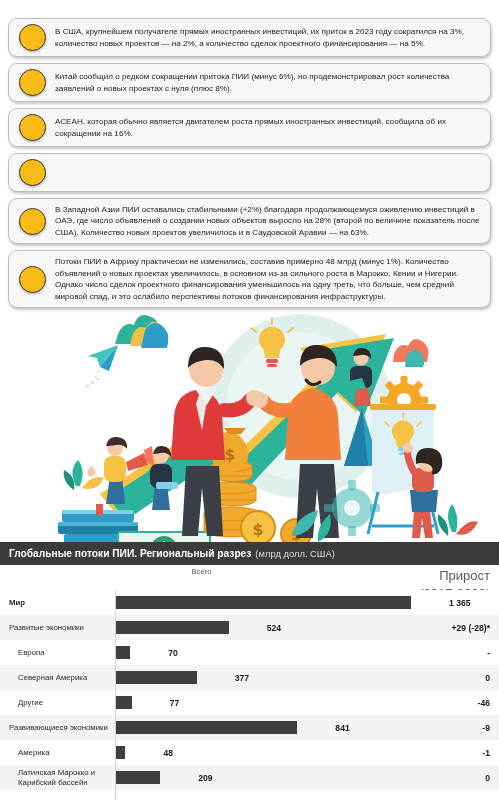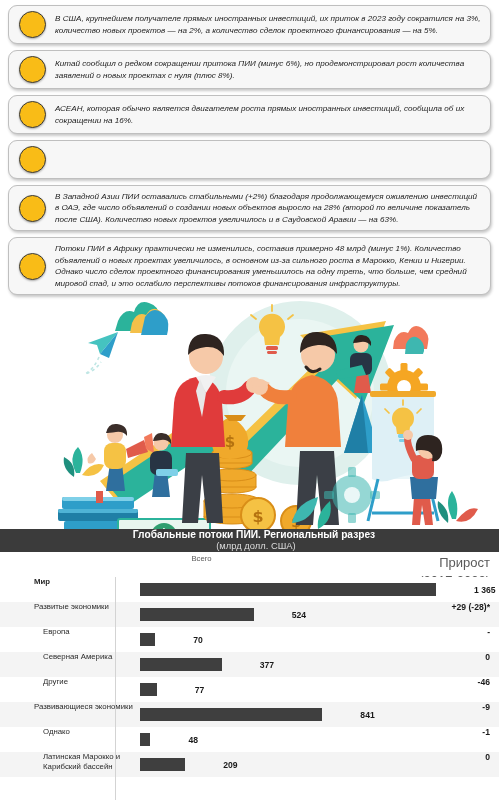--- a/index.html
+++ b/index.html
@@ -16,21 +16,21 @@
   .top-header{
     height:22px;background:#3b3b3b;display:flex;align-items:center;
     padding:0 0 0 9px;box-sizing:border-box;
   }
   .top-header .ttl{
     color:#ffffff;font-size:10.4px;font-weight:bold;letter-spacing:.1px;
     white-space:nowrap;
   }
 
   
-  .cards{padding:5px 8px 0 8px;box-sizing:border-box;font-style:italic;}
+  .cards{padding:18px 8px 0 8px;box-sizing:border-box;}
   .card{
     position:relative;display:flex;align-items:center;
     background:#f7f7f7;border:1px solid #bfbfbf;border-radius:9px;
     box-shadow:1px 2px 3px rgba(0,0,0,.22);
     margin-bottom:6px;padding:5px 9px 5px 6px;box-sizing:border-box;
     min-height:30px;
   }
   .bullet{
     flex:0 0 auto;width:25px;height:25px;border-radius:50%;
     background:#f9bc17;border:1.3px solid #3a3a3a;
@@ -42,21 +42,21 @@
     letter-spacing:.01px;
   }
 
   
   .illus{position:relative;width:499px;height:228px;overflow:hidden;background:#fff;}
   .illus svg{position:absolute;left:0;top:0;}
 
   
   .chart-header{
     height:23px;background:#3b3b3b;display:flex;align-items:center;
-    padding-left:9px;box-sizing:border-box;flex-direction:column;
+    padding-left:9px;box-sizing:border-box;
   }
   .chart-header .c-main{color:#fff;font-size:10.2px;font-weight:bold;}
   .chart-header .c-sub{color:#dcdcdc;font-size:9.4px;font-weight:normal;margin-left:4px;}
 
   .col-heads{
     position:relative;height:25px;
   }
   .col-heads .h-total{
     position:absolute;left:0;right:0;top:2px;text-align:center;
     font-size:7.7px;color:#5a5a5a;
@@ -66,23 +66,22 @@
     position:absolute;right:9px;top:2px;text-align:right;
     font-size:13px;color:#5a5a5a;line-height:1.35;
   }
 
   .rows{position:relative;}
   .axis-line{
     position:absolute;left:114.5px;top:0;bottom:0;width:1px;
     background:#d3d3d3;z-index:3;
   }
   .row{
-    position:relative;display:flex;align-items:flex-start;height:25px;
+    position:relative;display:flex;align-items:center;height:25px;
     background:#ffffff;
-    padding-left:25px;
   }
   .row.alt{background:#f4f4f4;}
   .r-label{
     width:114px;flex:0 0 114px;box-sizing:border-box;
     padding-left:9px;font-size:7.8px;color:#2a2a2a;line-height:1.25;
   }
   .r-label.bold{font-weight:bold;}
   .r-label.indent{padding-left:18px;}
   .r-bars{
     position:relative;flex:1 1 auto;height:100%;
@@ -393,21 +392,21 @@
       </div>
       <div class="row alt">
         <div class="r-label">Развивающиеся экономики</div>
         <div class="r-bars">
           <div class="bar" style="width: 182.371px;"></div>
           <div class="bar-val">841</div>
         </div>
         <div class="r-growth">-9</div>
       </div>
       <div class="row">
-        <div class="r-label indent">Однако</div>
+        <div class="r-label indent">Америка</div>
         <div class="r-bars">
           <div class="bar" style="width: 10.4088px;"></div>
           <div class="bar-val">48</div>
         </div>
         <div class="r-growth">-1</div>
       </div>
       <div class="row alt">
         <div class="r-label indent">Латинская Марокко и Карибский бассейн</div>
         <div class="r-bars">
           <div class="bar" style="width: 45.3216px;"></div>

